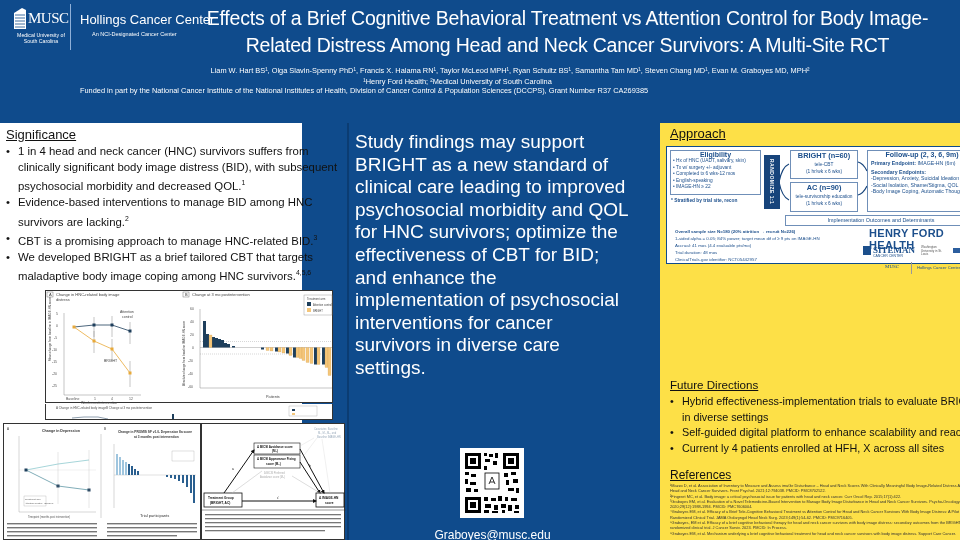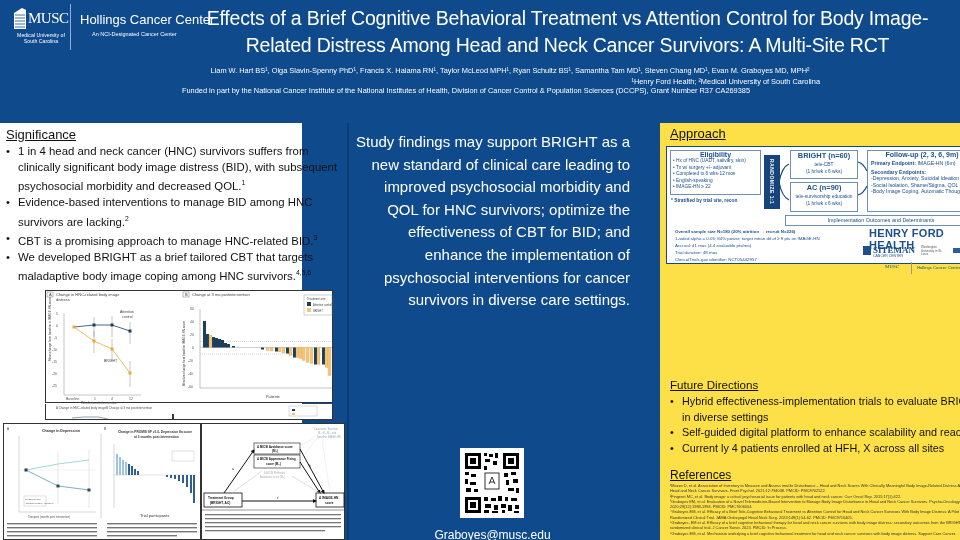--- a/index.html
+++ b/index.html
@@ -8,37 +8,37 @@
   
   .logo-musc{position:absolute;left:10px;top:6px;width:62px;height:42px;color:#fff}
   .logo-musc .bldg{position:absolute;left:3px;top:1px;width:14px;height:22px}
   .logo-musc .musc{position:absolute;left:18px;top:4px;font-family:"Liberation Serif",serif;font-size:15px;letter-spacing:-0.5px}
   .logo-musc .sub{position:absolute;left:0;top:26px;width:62px;font-size:5.2px;line-height:6px;text-align:center}
   .logo-divider{position:absolute;left:70px;top:4px;width:1px;height:46px;background:#8fb0d8}
   .hollings{position:absolute;left:80px;top:12px;color:#fff;font-size:13px}
   .hollings-sub{position:absolute;left:92px;top:31px;color:#fff;font-size:5.5px}
   .title{position:absolute;left:190px;top:5px;width:755px;color:#fff;font-size:19.5px;line-height:27px;text-align:center;font-family:"Liberation Sans",sans-serif;letter-spacing:-0.2px}
   .authors{position:absolute;left:0;top:66px;width:960px;text-align:center;color:#fff;font-size:7.4px;padding-left:210px;padding-right:150px}
-  .affil{position:absolute;left:0;top:77px;width:960px;text-align:right;color:#fff;font-size:7.4px;padding-left:95px;padding-right:140px}
-  .funding{position:absolute;left:0;top:86px;width:960px;text-align:center;color:#fff;font-size:7.4px;padding-left:112px;padding-right:140px}
+  .affil{position:absolute;left:0;top:77px;width:960px;text-align:center;color:#fff;font-size:7.4px;padding-left:95px;padding-right:140px}
+  .funding{position:absolute;left:0;top:86px;width:960px;text-align:left;color:#fff;font-size:7.4px;padding-left:80px;padding-right:140px}
   
   .panel-left{position:absolute;left:0;top:123px;width:302px;height:417px;background:#fff}
   .panel-center{position:absolute;left:347px;top:123px;width:287px;height:417px;background:#0f4b8c;border-left:2px solid #0b3c72}
   .panel-right{position:absolute;left:660px;top:123px;width:324px;height:497px;background:#fde047}
   .sec-head{font-size:13px;color:#111;text-decoration:underline;position:absolute}
   ul.bullets{list-style:none;position:absolute}
   ul.bullets li{position:relative;padding-left:16px;color:#111;line-height:16.2px}
   ul.bullets li:before{content:"•";position:absolute;left:4px;top:0}
   sup{font-size:0.6em}
   
   .fig-a{position:absolute;left:45px;top:172px;width:288px;height:113px;border:1px solid #333;background:#fff}
   .fig-c{position:absolute;left:3px;top:300px;width:198px;height:117px;border:1px solid #333;background:#fff}
   .fig-d{position:absolute;left:201px;top:300px;width:144px;height:117px;border:1px solid #333;background:#fff}
   
-  .center-text{position:absolute;left:6px;top:8px;width:275px;color:#fff;font-size:15px;line-height:22.6px;text-align:right}
+  .center-text{position:absolute;left:6px;top:8px;width:275px;color:#fff;font-size:19px;line-height:22.6px;text-align:left}
   .qr{position:absolute;left:111px;top:325px;width:64px;height:70px;background:#fff}
   .email{position:absolute;left:0;top:405px;width:287px;text-align:center;color:#fff;font-size:12px}
   
   .approach-box{position:absolute;left:6px;top:23px;width:313px;height:118px;border:1.5px solid #0f4b8c;background:#fff}
   .abox{position:absolute;border:1px solid #6f8fb8;background:#fff}
   .abox .h{font-size:7px;font-weight:bold;color:#1c4f8c;text-align:center}
   .abox .t{font-size:4.8px;color:#1c4f8c;line-height:6.6px}
   .rand{position:absolute;left:97px;top:8px;width:16px;height:54px;background:#17447b;color:#fff;font-size:5px;font-weight:bold;writing-mode:vertical-rl;text-align:center;line-height:16px;letter-spacing:0.5px}
   .hfh{position:absolute;left:211px;top:112px;font-size:11px;font-weight:bold;color:#1c4f8c;letter-spacing:0.3px}
   .sample{position:absolute;left:8px;top:117px;width:190px;font-size:4.4px;color:#1c4f8c;line-height:7.1px}

